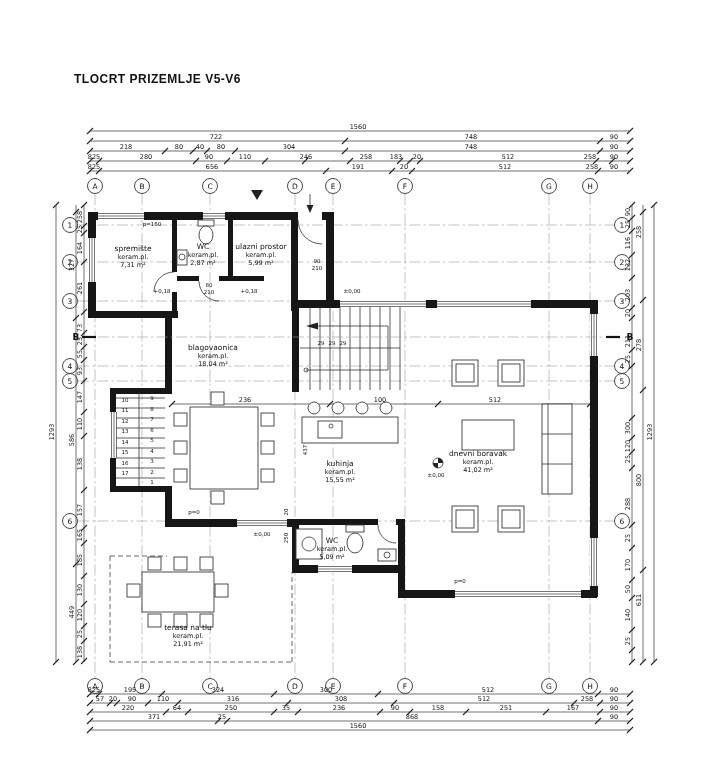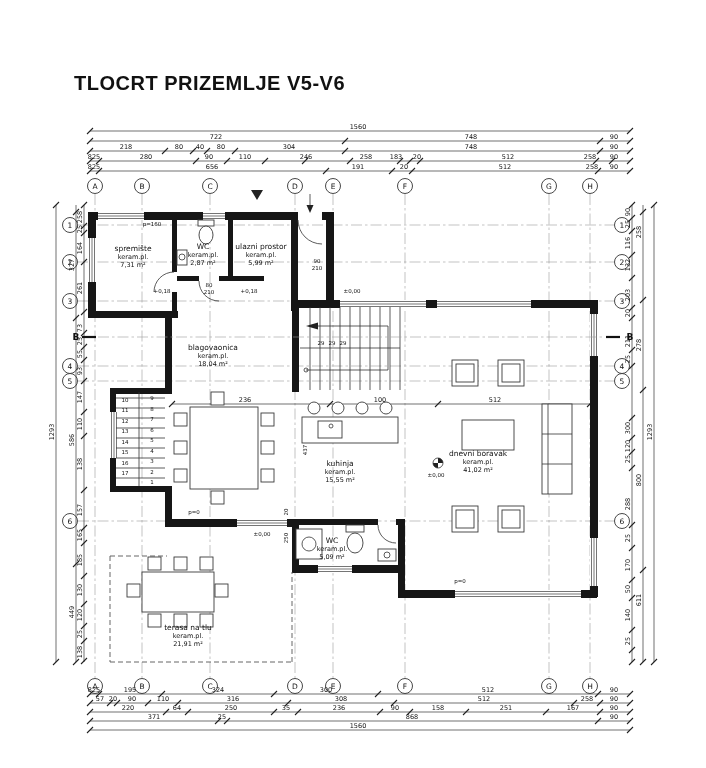--- a/index.html
+++ b/index.html
@@ -1,18 +1,18 @@
 <!DOCTYPE html>
 <html><head>
 <meta charset="utf-8">
 <style>
   html,body{margin:0;padding:0;background:#ffffff;}
   .page{position:relative;width:706px;height:768px;background:#fff;overflow:hidden;
         font-family:"DejaVu Sans",sans-serif;}
-  .title{position:absolute;left:74px;top:72px;font-size:20px;font-weight:bold;
+  .title{position:absolute;left:74px;top:72px;font-size:12px;font-weight:bold;
          letter-spacing:.5px;color:#111;font-family:"Liberation Sans","DejaVu Sans",sans-serif;}
   svg{position:absolute;left:0;top:0;font-family:"DejaVu Sans",sans-serif;}
   svg text{fill:#111;}
   .dimt{font-size:6.5px;text-anchor:middle;}
   .gridt{font-size:7.5px;text-anchor:middle;}
   .room{font-size:7.5px;text-anchor:middle;}
   .roomsub{font-size:6.5px;text-anchor:middle;}
   .note{font-size:5.5px;text-anchor:middle;}
   .sectt{font-size:9px;font-weight:bold;text-anchor:middle;}
   .wall{fill:#161616;stroke:none;}

